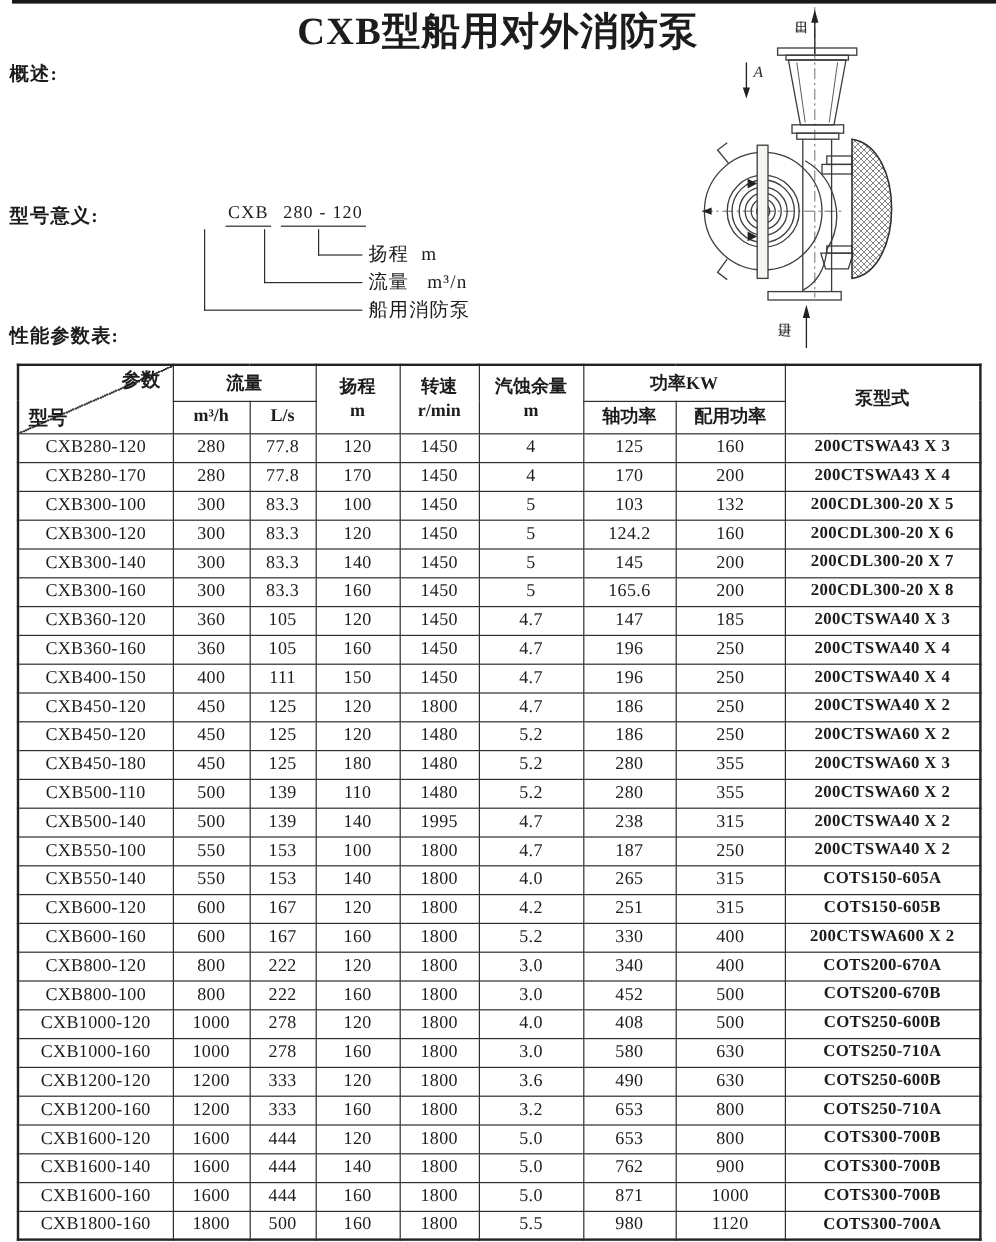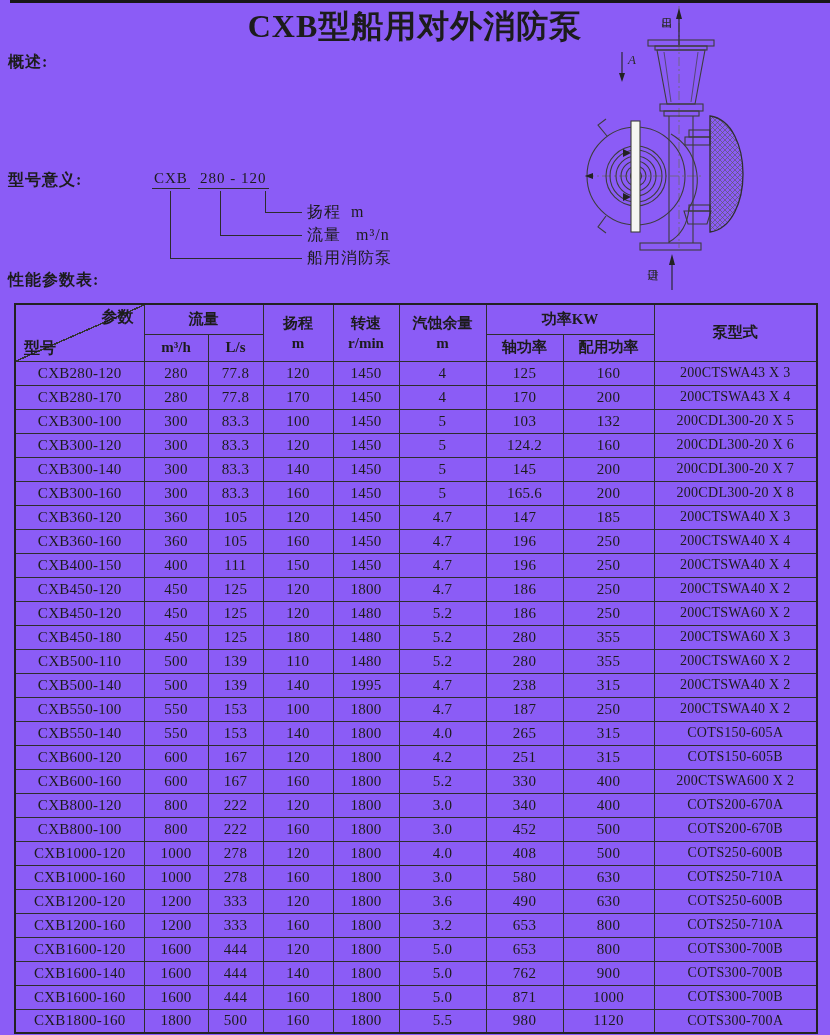--- a/index.html
+++ b/index.html
@@ -1,47 +1,47 @@
 <!DOCTYPE html>
 <html><head>
 <meta charset="utf-8">
 <style>
   * { margin:0; padding:0; box-sizing:border-box; }
   body { background:#e8e8e6; font-family:"Liberation Serif", serif; }
   .page {
     position:relative; width:830px; height:1035px; margin:0 auto;
-    background:#8b5cf6; color:#1c1c1c; overflow:hidden;
+    background:#ffffff; color:#1c1c1c; overflow:hidden;
   }
   .topline { position:absolute; left:10px; top:0; width:820px; height:3px; background:#171717; }
   .title {
     position:absolute; top:5px; left:0; width:830px; text-align:center;
     font-size:32px; font-weight:700; letter-spacing:1px;
   }
   .h-sec { position:absolute; left:8px; font-size:16px; font-weight:700; letter-spacing:1px; }
   .overview-body {
     position:absolute; left:8px; top:82px; width:560px;
     font-size:19px; line-height:26px; text-indent:2em; letter-spacing:0.5px;
   }
   
   .code-seg { position:absolute; font-size:15px; letter-spacing:1px;
-    border-bottom:1.5px solid #2c2c2c; padding:0 2px 1px 2px; }
+    border-bottom:1.5px solid #2c2c2c; padding:0 2px 1px 2px;margin-left:36px; }
   .lshape { position:absolute; border-left:1.5px solid #2c2c2c; border-bottom:1.5px solid #2c2c2c; }
   .m-label { position:absolute; left:307px; font-size:16px; letter-spacing:1px; white-space:pre;text-align:center; }
   
   .params { position:absolute; left:14px; top:303px; width:804px;
     border-collapse:collapse; table-layout:fixed; font-size:15px; text-align:center; }
   .params th, .params td { border:1.4px solid #2e2e2e; padding:0; font-weight:600;
     vertical-align:middle; overflow:hidden; white-space:nowrap; }
   .params { border:2.2px solid #222; }
   .params thead tr:first-child { height:30px;padding-left:33px; }
   .params thead tr:last-child { height:27px; }
   .params tbody tr { height:24px; }
   .params tbody td { font-weight:400; letter-spacing:0.3px; }
   .params tbody td:first-child { font-size:15px; }
-  .params tbody td:last-child { font-size:14px; }
+  .params tbody td:last-child { font-size:14px;font-weight:bold; }
   .corner { position:relative;
     background-image:linear-gradient(to bottom right, transparent 49.3%, #333 49.3%, #333 50.7%, transparent 50.7%); }
   .corner .c-top { position:absolute; top:2px; right:10px; font-size:16px; }
   .corner .c-bot { position:absolute; bottom:2px; left:8px; font-size:16px; }
   .two-line div { line-height:1.35; }
   
   .figure { position:absolute; left:585px; top:0; width:245px; height:298px; }
   .figure svg { position:absolute; left:0; top:0; }
   .v-label { position:absolute; writing-mode:vertical-rl; font-size:11px;
     letter-spacing:2px; color:#2a2a2a; }

